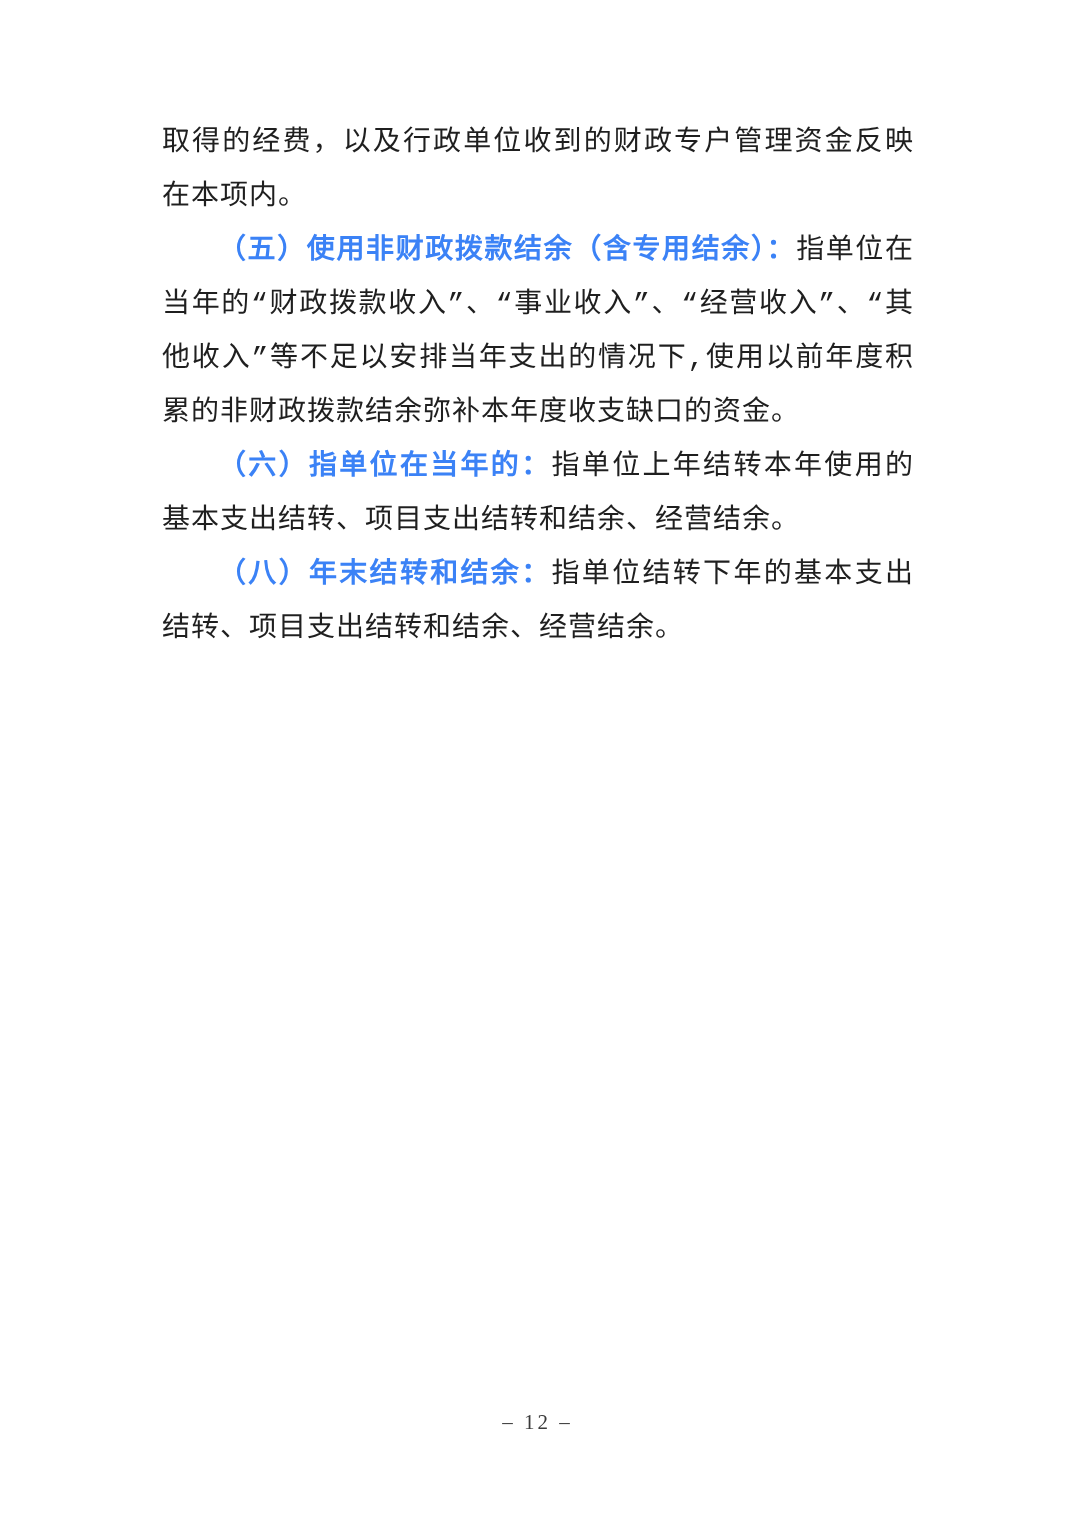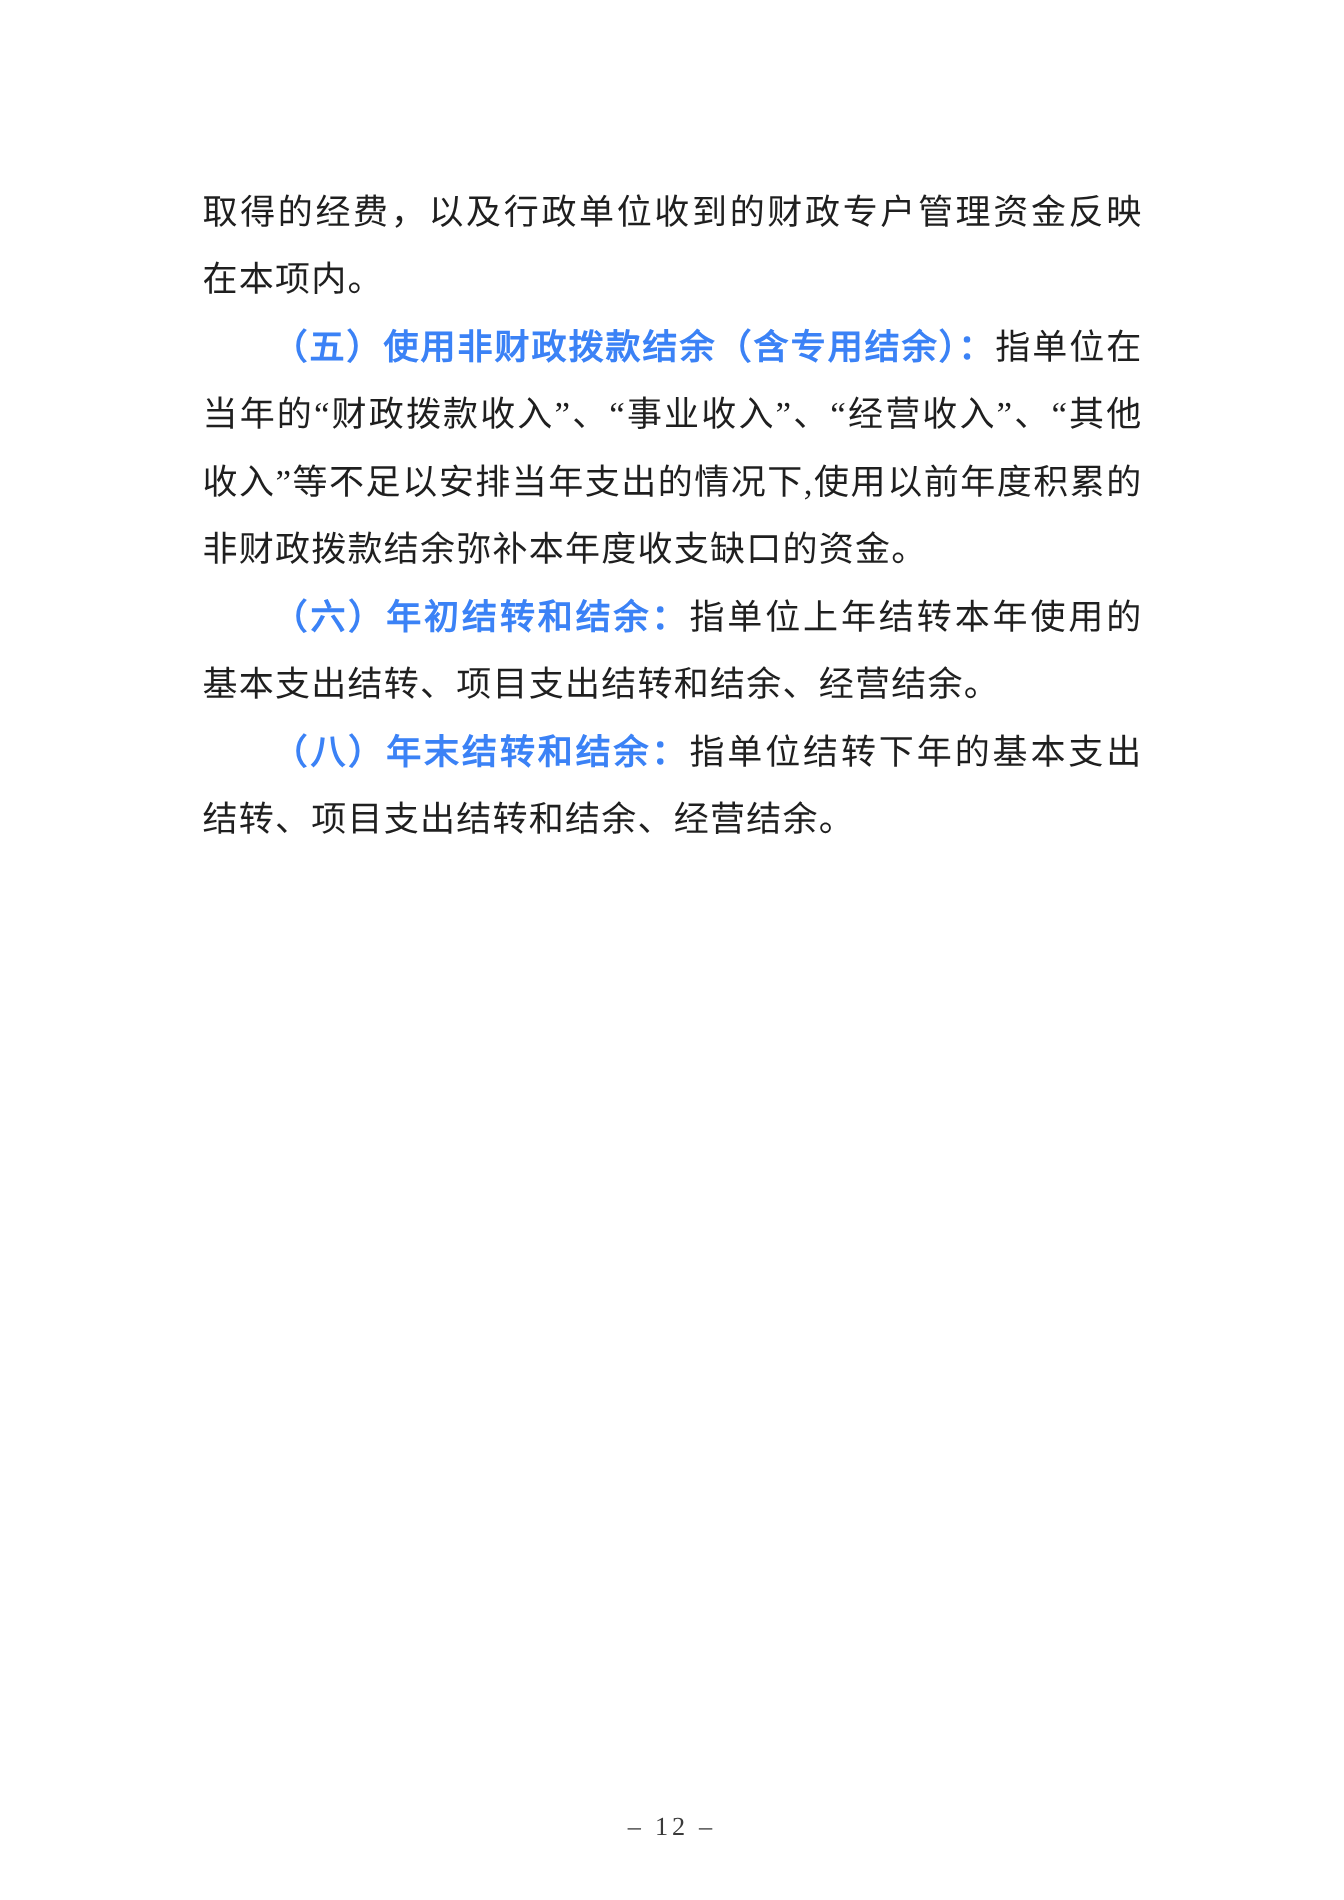--- a/index.html
+++ b/index.html
@@ -14,22 +14,23 @@
     height: 1520px;
     margin: 0 auto;
     background: #ffffff;
     overflow: hidden;
     font-family: "Liberation Serif", "DejaVu Serif", serif;
     color: #1f1f1f;
   }
   .content {
     position: absolute;
     left: 162px;
-    top: 144px;
+    top: 116px;
     width: 752px;
+    font-family: Liberation Mono, monospace;
   }
   .para {
     margin: 0;
     padding: 0;
     font-size: 28px;
     line-height: 54px;
     text-align: justify;
     text-justify: inter-character;
     text-indent: 2em;
     letter-spacing: 1px;
@@ -45,40 +46,39 @@
   .para .heading:empty {
     display: none;
   }
   .footer {
     position: absolute;
     left: 0;
     right: 0;
     top: 1402px;
     height: 40px;
     text-align: center;
-    margin-top: 39px;
   }
   .page-number {
     font-size: 21px;
     line-height: 40px;
     letter-spacing: 3px;
     color: #3a3a3a;
     font-family: "Liberation Serif", "DejaVu Serif", serif;
   }
 </style>
 </head>
 <body>
 
 <div class="page">
   <main class="content" id="document-body">
   <p class="para no-indent"><span class="body-text">取得的经费，以及行政单位收到的财政专户管理资金反映在本项内。</span></p>
 
   <p class="para"><strong class="heading">（五）使用非财政拨款结余（含专用结余）：</strong><span class="body-text">指单位在当年的“财政拨款收入”、“事业收入”、“经营收入”、“其他收入”等不足以安排当年支出的情况下,使用以前年度积累的非财政拨款结余弥补本年度收支缺口的资金。</span></p>
 
-  <p class="para"><strong class="heading">（六）年初结转和结余：</strong><span class="body-text">指单位上年结转本年使用的基本支出结转、项目支出结转和结余、经营结余。</span></p>
+  <p class="para"><strong class="heading">（六）指单位在当年的：</strong><span class="body-text">指单位上年结转本年使用的基本支出结转、项目支出结转和结余、经营结余。</span></p>
 
 
   <p class="para"><strong class="heading">（八）年末结转和结余：</strong><span class="body-text">指单位结转下年的基本支出结转、项目支出结转和结余、经营结余。</span></p>
 
 
 
 </main>
   <footer class="footer">
     <span class="page-number">– 12 –</span>
   </footer>

